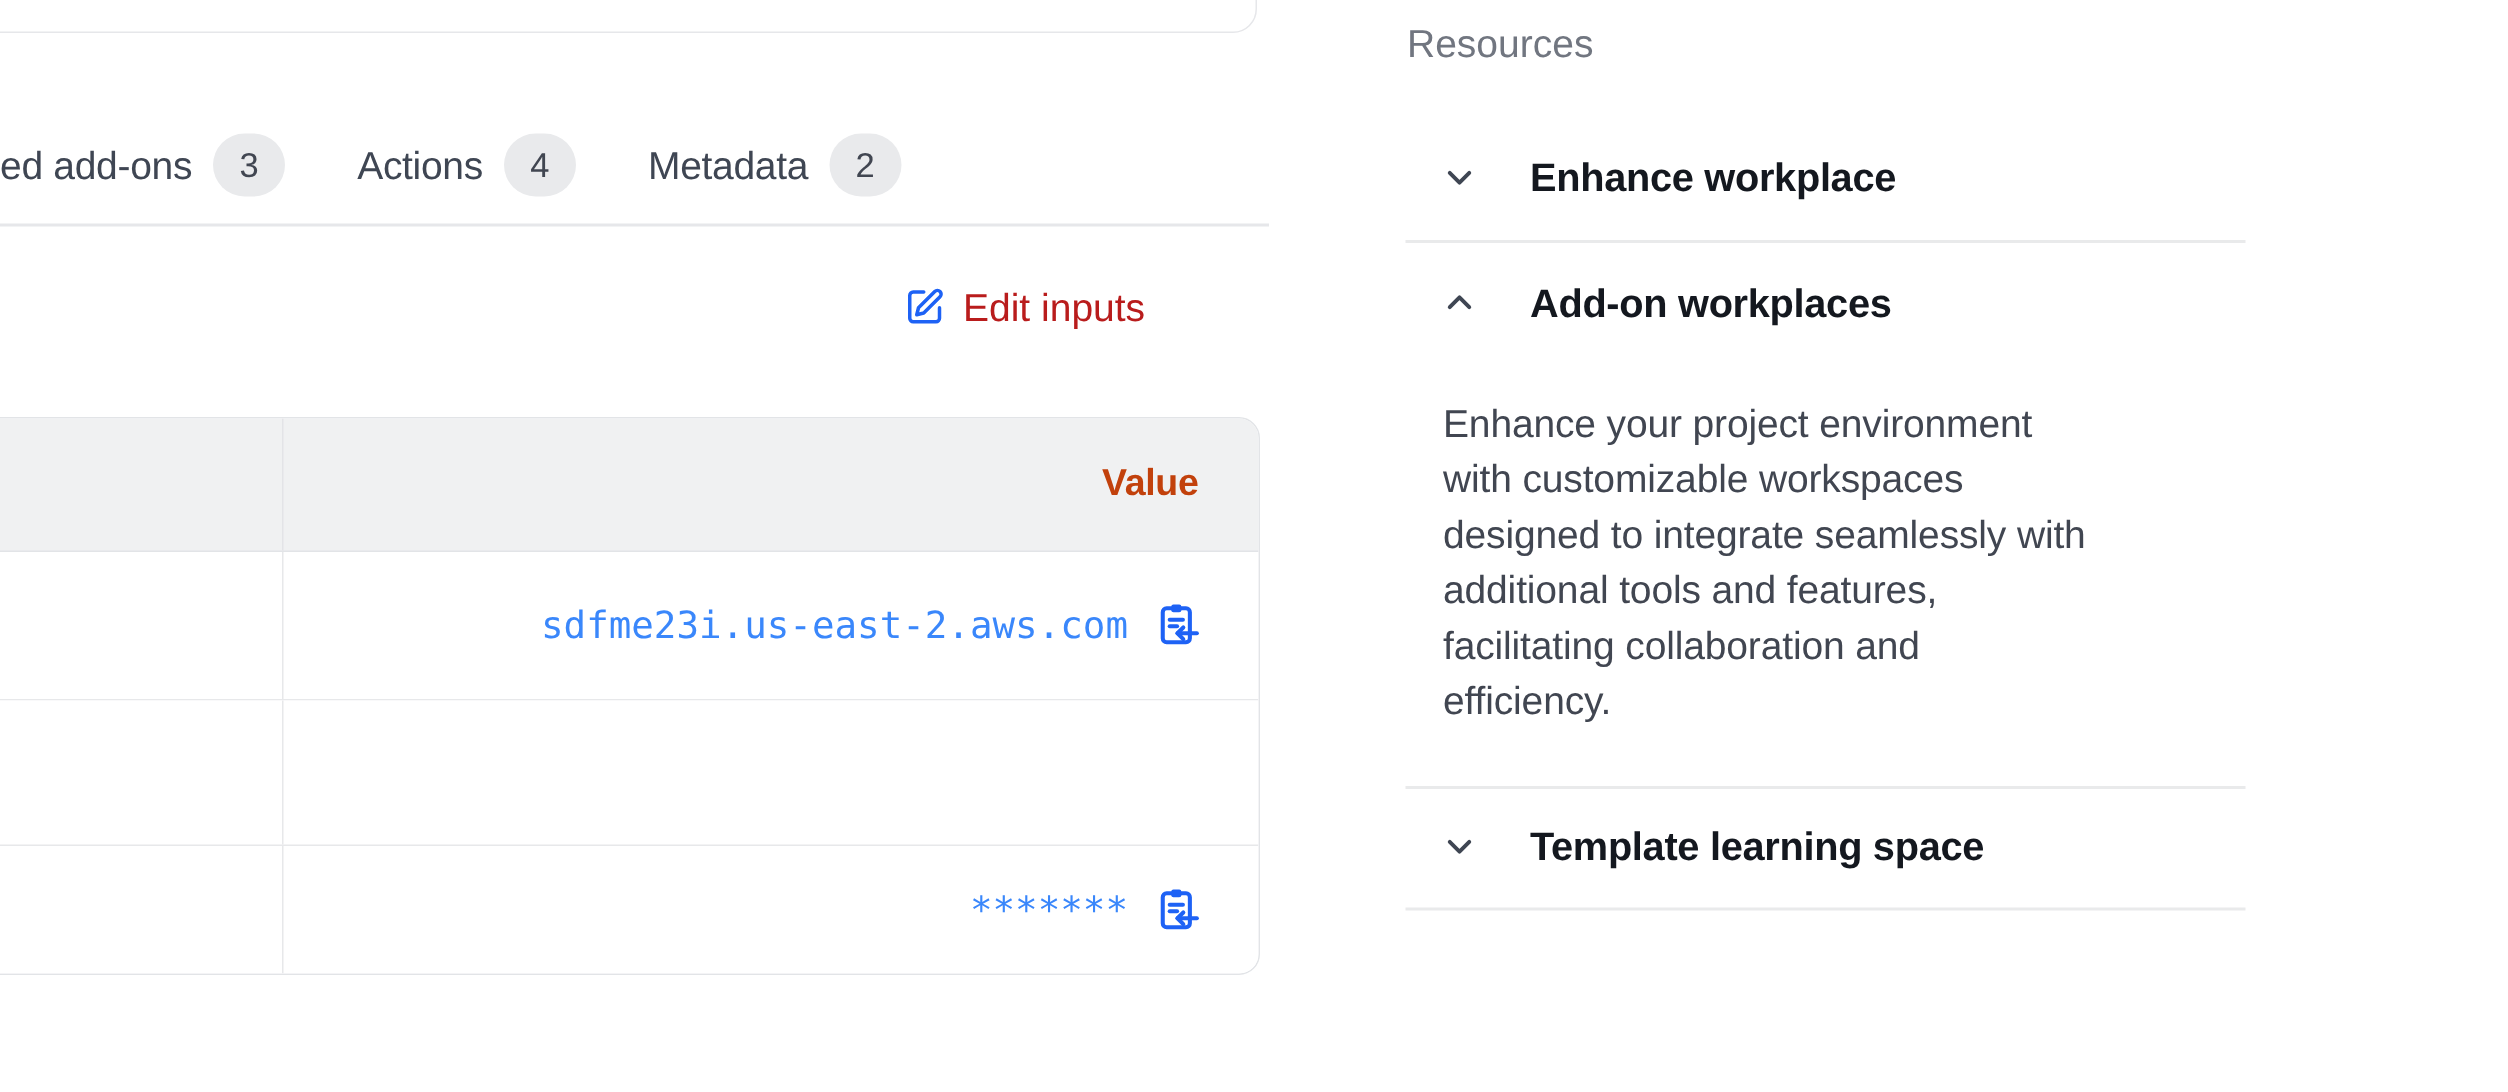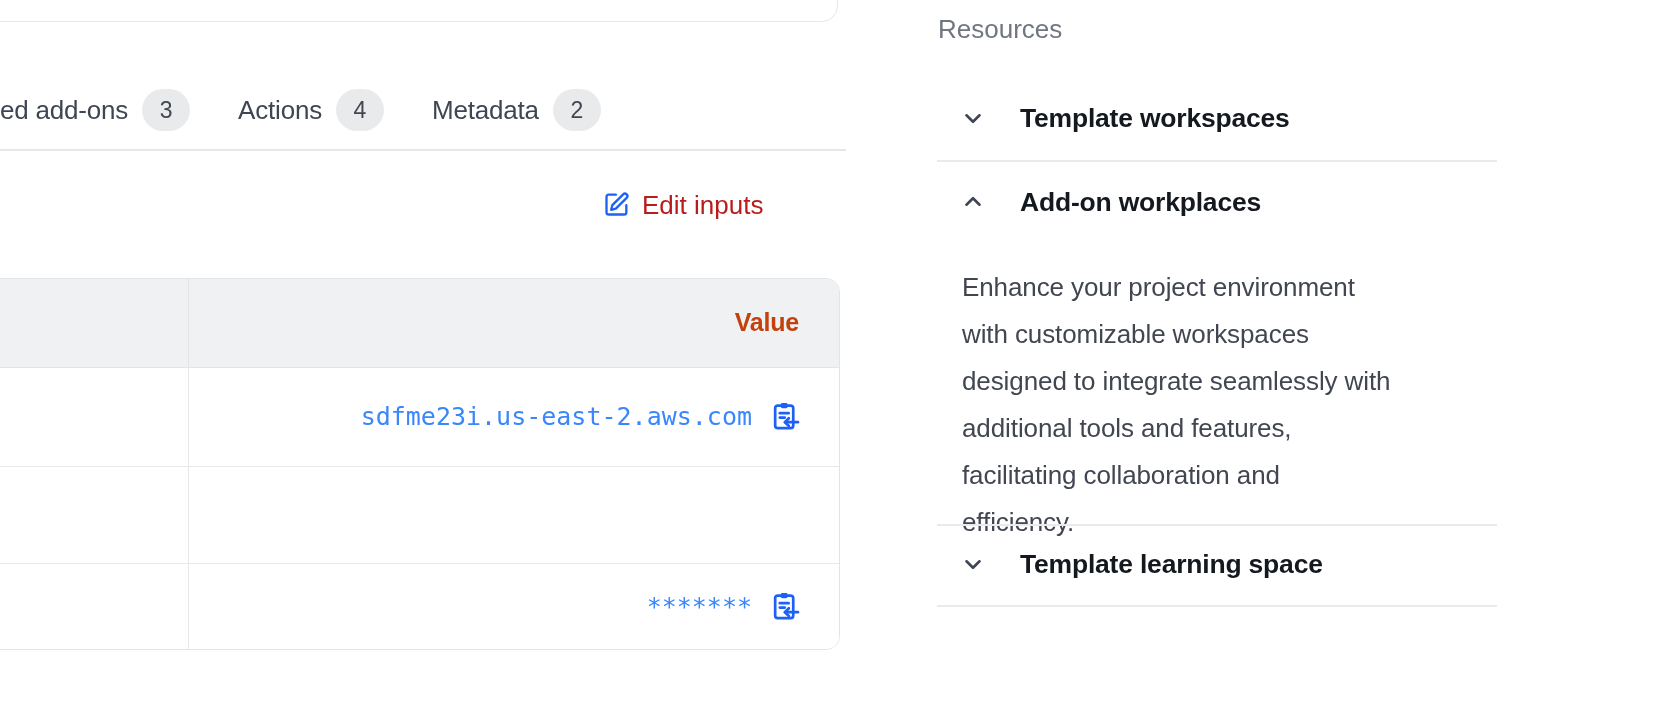--- a/index.html
+++ b/index.html
@@ -51,21 +51,21 @@
   .resources-title { left:938px; top:14px; font-size:26px; color:#717680; }
   .acc-row { display:flex; align-items:center; gap:34px; height:44px; cursor:pointer; }
   .acc-row .chev { width:26px; height:26px; flex:none; display:flex;
                    align-items:center; justify-content:center; }
   .acc-title { font-size:26.5px; font-weight:700; color:#14181f; letter-spacing:-0.2px; white-space:nowrap; }
   .row-1 { left:960px; top:96px; }
   .row-2 { left:960px; top:180px; }
   .row-3 { left:960px; top:542px;text-align:center; }
   .panel-divider { left:937px; width:560px; height:1.5px; background:#e9eaeb; }
   .div-1 { top:160px; } .div-2 { top:524px; } .div-3 { top:605px; }
-  .acc-desc { left:962px; top:264px; width:524px; font-size:26px; line-height:47px;
+  .acc-desc { left:962px; top:264px; width:524px; font-size:26px; line-height:37px;
               color:#414651; white-space:pre-line; letter-spacing:-0.1px; }
 </style>
 </head>
 <body>
 
 <div class="abs top-card"></div>
 
 <nav class="abs tabs">
   <div class="tab">
     <span class="tab-label">ed add-ons</span>
@@ -138,21 +138,21 @@
 </div>
 
 <div class="abs resources-title">Resources</div>
 
 <div class="abs acc-row row-1">
   <span class="chev">
     <svg width="26" height="26" viewBox="0 0 24 24" fill="none" stroke="#3f4653" stroke-width="2.4" stroke-linecap="round" stroke-linejoin="round">
       <polyline points="6,9.5 12,15.5 18,9.5"></polyline>
     </svg>
   </span>
-  <span class="acc-title">Template workspaces</span>
+  <span class="acc-title">Enhance workplace</span>
 </div>
 <div class="abs panel-divider div-1"></div>
 
 <div class="abs acc-row row-2">
   <span class="chev">
     <svg width="26" height="26" viewBox="0 0 24 24" fill="none" stroke="#3f4653" stroke-width="2.4" stroke-linecap="round" stroke-linejoin="round">
       <polyline points="6,14.5 12,8.5 18,14.5"></polyline>
     </svg>
   </span>
   <span class="acc-title">Add-on workplaces</span>

